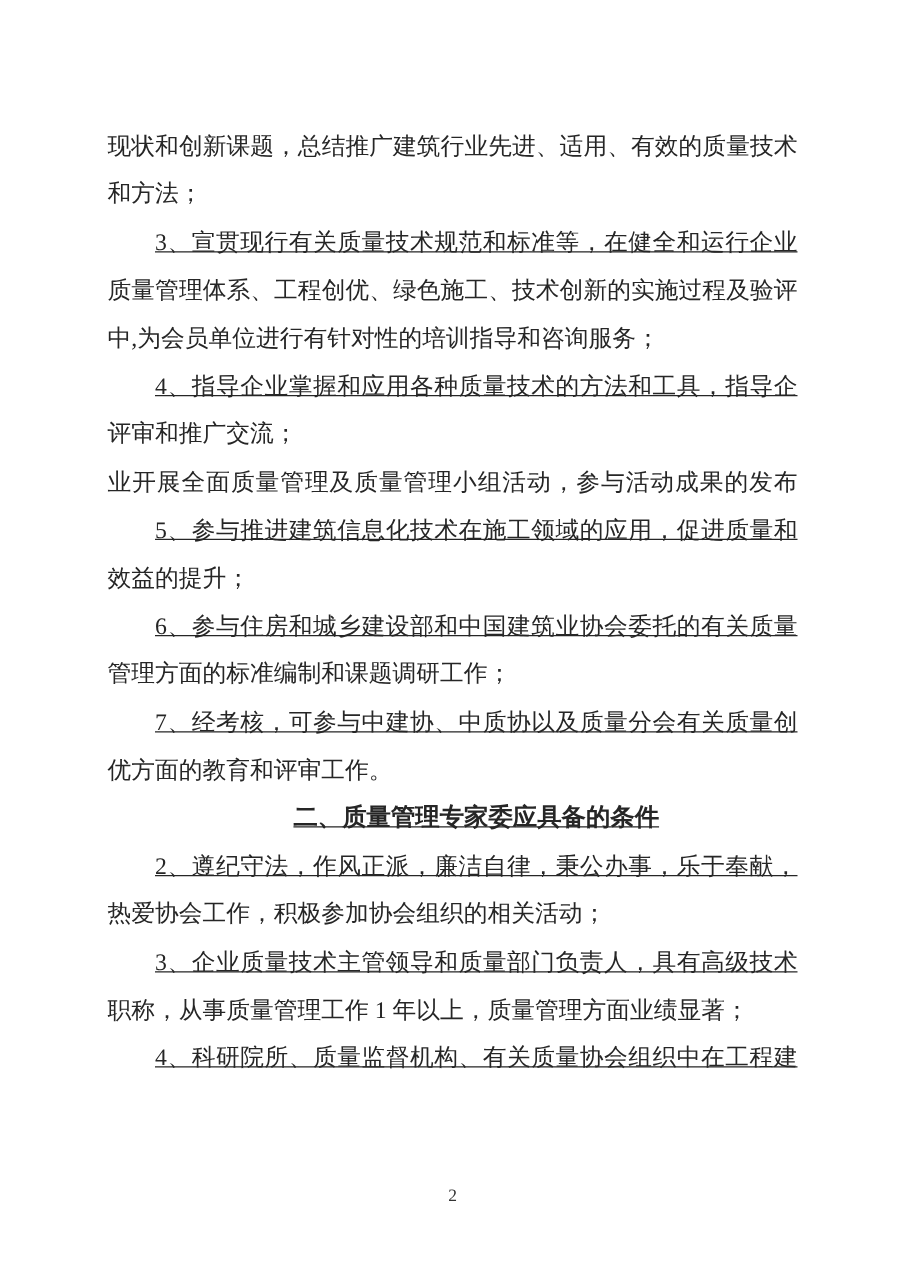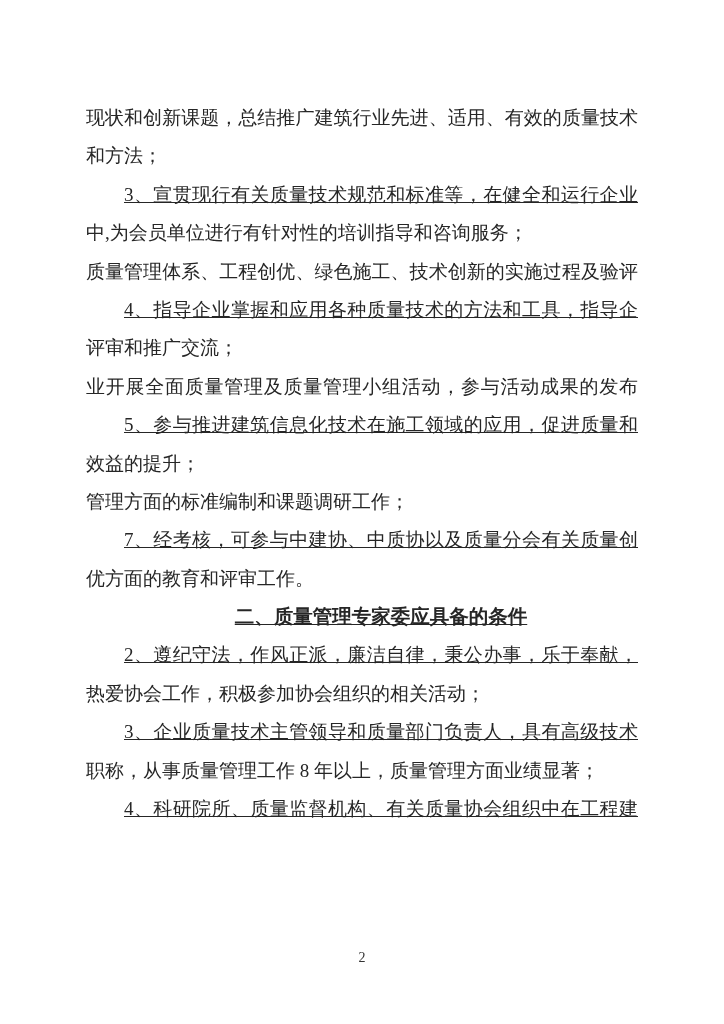--- a/index.html
+++ b/index.html
@@ -62,31 +62,32 @@
   }
 </style>
 </head>
 <body>
 
 <div class="page">
   <div class="text-block" id="text-block">
       <div class="line full">现状和创新课题，总结推广建筑行业先进、适用、有效的质量技术</div>
       <div class="line">和方法；</div>
       <div class="line indent full">3、宣贯现行有关质量技术规范和标准等，在健全和运行企业</div>
+      <div class="line full">质量管理体系、工程创优、绿色施工、技术创新的实施过程及验评</div>
       <div class="line">中,为会员单位进行有针对性的培训指导和咨询服务；</div>
-      <div class="line full">质量管理体系、工程创优、绿色施工、技术创新的实施过程及验评</div>
       <div class="line indent full">4、指导企业掌握和应用各种质量技术的方法和工具，指导企</div>
       <div class="line">评审和推广交流；</div>
       <div class="line full">业开展全面质量管理及质量管理小组活动，参与活动成果的发布</div>
       <div class="line indent full">5、参与推进建筑信息化技术在施工领域的应用，促进质量和</div>
       <div class="line">效益的提升；</div>
+      <div class="line indent full">6、参与住房和城乡建设部和中国建筑业协会委托的有关质量</div>
       <div class="line">管理方面的标准编制和课题调研工作；</div>
       <div class="line indent full">7、经考核，可参与中建协、中质协以及质量分会有关质量创</div>
       <div class="line">优方面的教育和评审工作。</div>
       <div class="line indent bold">二、质量管理专家委应具备的条件</div>
       <div class="line indent full">2、遵纪守法，作风正派，廉洁自律，秉公办事，乐于奉献，</div>
       <div class="line">热爱协会工作，积极参加协会组织的相关活动；</div>
       <div class="line indent full">3、企业质量技术主管领导和质量部门负责人，具有高级技术</div>
-      <div class="line">职称，从事质量管理工作 8 年以上，质量管理方面业绩显著；</div>
+      <div class="line">职称，从事质量管理工作 1 年以上，质量管理方面业绩显著；</div>
       <div class="line indent full">4、科研院所、质量监督机构、有关质量协会组织中在工程建</div>
     </div>
   <div class="footer">2</div>
 </div>
 
 </body></html>

